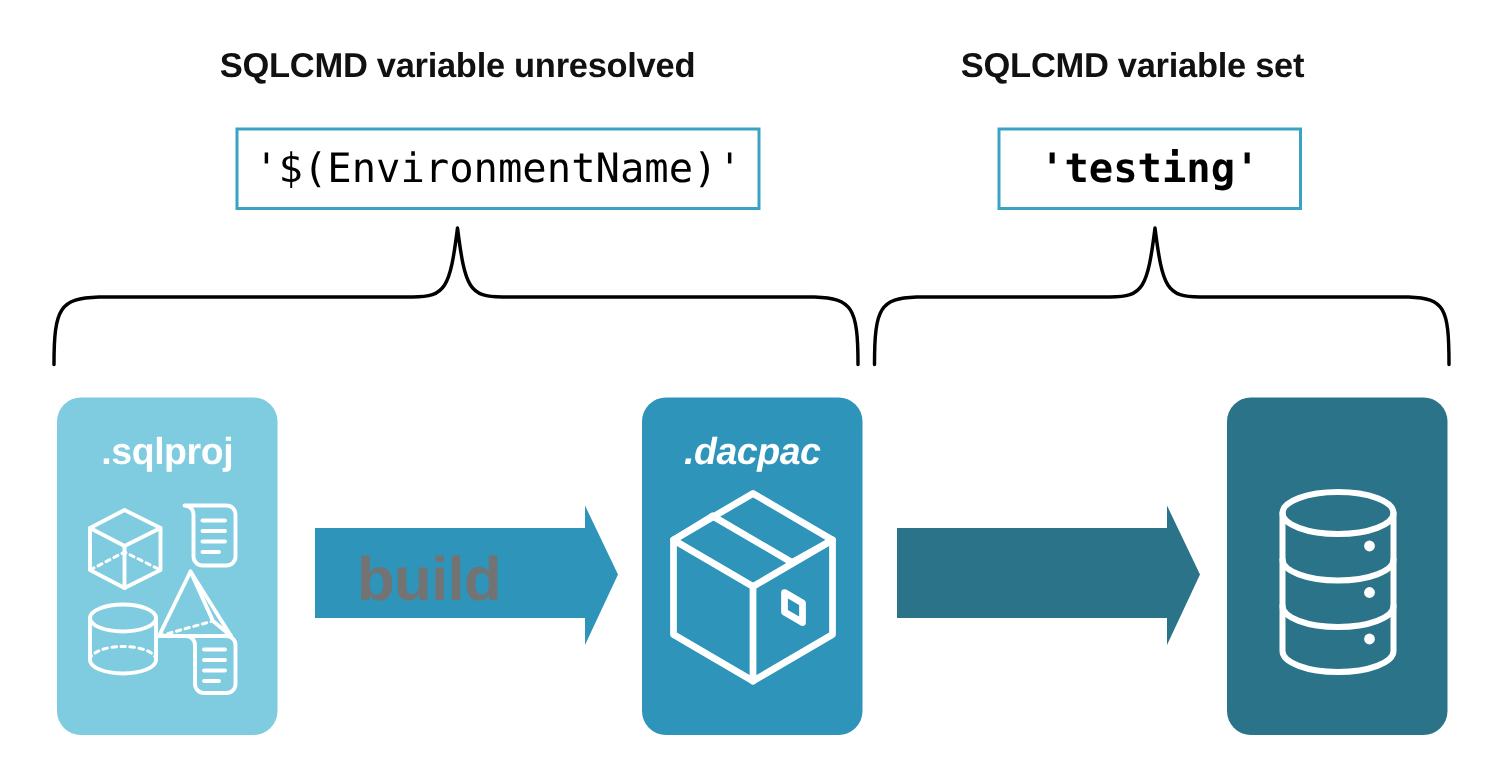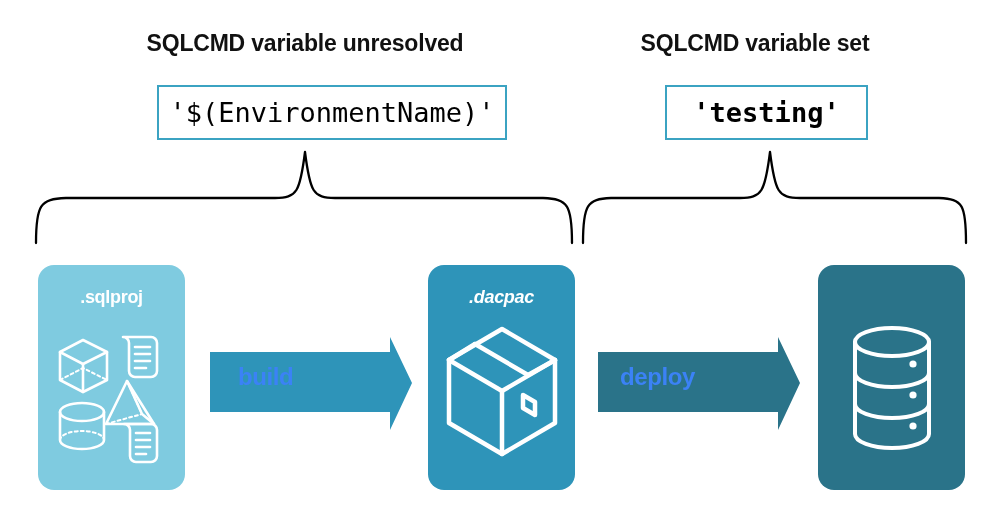--- a/index.html
+++ b/index.html
@@ -72,41 +72,41 @@
   #card-database { left: 818px; top: 265px; background: #2A7389; }
 
   .cardlabel {
     position: absolute;
     left: 0;
     right: 0;
     top: 22px;
     text-align: center;
     font-family: "Liberation Sans", sans-serif;
     font-weight: bold;
-    font-size: 18px;
+    font-size: 25px;
     color: #ffffff;
     white-space: nowrap;
     letter-spacing: -0.3px;
   }
   .cardart {
     position: absolute;
     left: 0;
     right: 0;
     top: 58px;
     display: flex;
     align-items: flex-start;
     justify-content: center;
   }
 
   .arrowlabel {
     position: absolute;
     font-family: "Liberation Sans", sans-serif;
     font-weight: bold;
-    font-size: 24px;
-    color: #3b82f6;
+    font-size: 41px;
+    color: #737373;
     white-space: nowrap;
     letter-spacing: -0.4px;
   }
   #arrowlabel-build  { left: 238px; top: 363px; }
   #arrowlabel-deploy { left: 620px; top: 363px; }
 </style>
 </head>
 <body>
 
 <div id="canvas">
@@ -141,21 +141,20 @@
   </svg>
 
   <svg class="layer" viewBox="0 0 1000 522">
 
     <polygon points="210,352 390,352 390,337 412,383 390,430 390,412 210,412" fill="#2E94B9"></polygon>
 
     <polygon points="598,352 778,352 778,337 800,383 778,430 778,412 598,412" fill="#2A7389"></polygon>
   </svg>
 
   <div class="arrowlabel" id="arrowlabel-build">build</div>
-  <div class="arrowlabel" id="arrowlabel-deploy">deploy</div>
 
   <div class="boxcard" id="card-sqlproj">
     <div class="cardlabel">.sqlproj</div>
     <div class="cardart">
       <svg width="124" height="145" viewBox="0 0 124 145">
         <g fill="none" stroke="#ffffff" stroke-width="2.6" stroke-linejoin="round" stroke-linecap="round">
 
           <g>
             <polygon points="10,29 33,17 57,29 57,57 33,69 10,57" fill="none"></polygon>
             <polyline points="10,29 33,41 57,29"></polyline>

